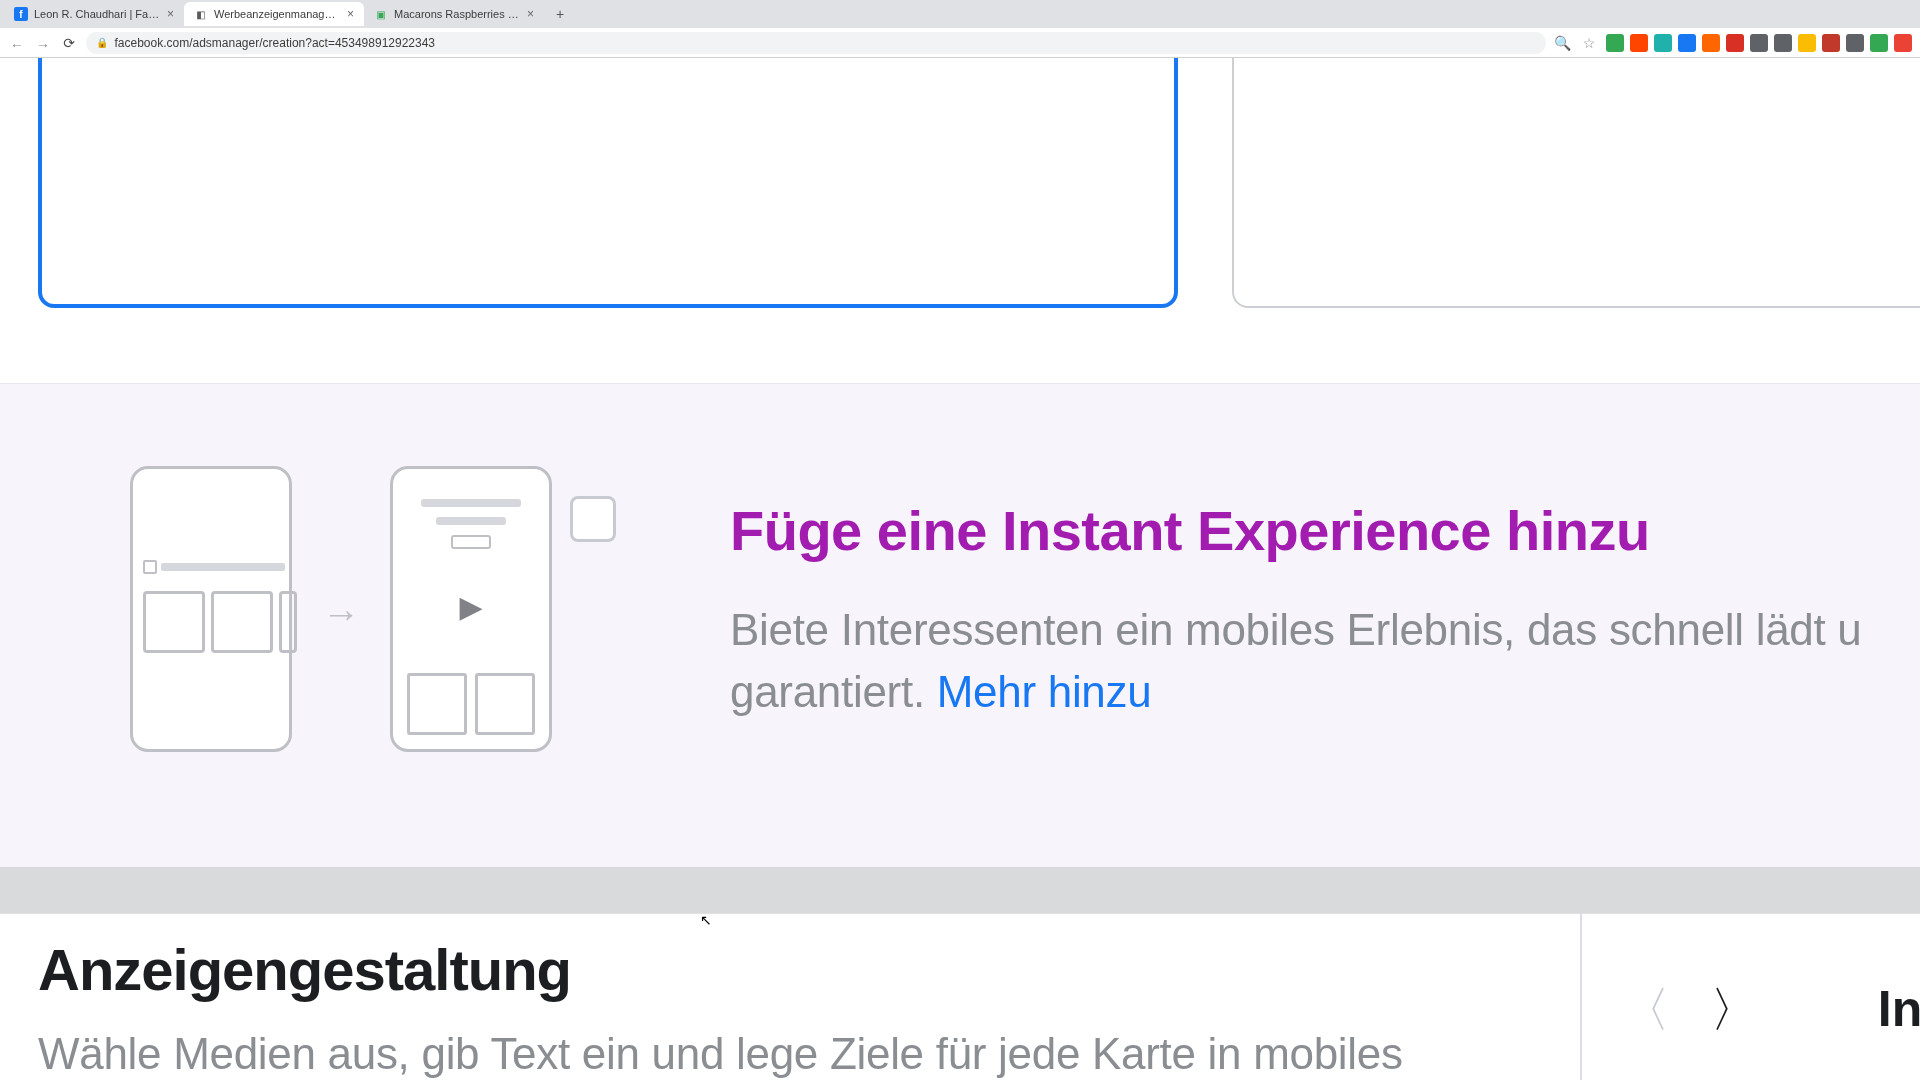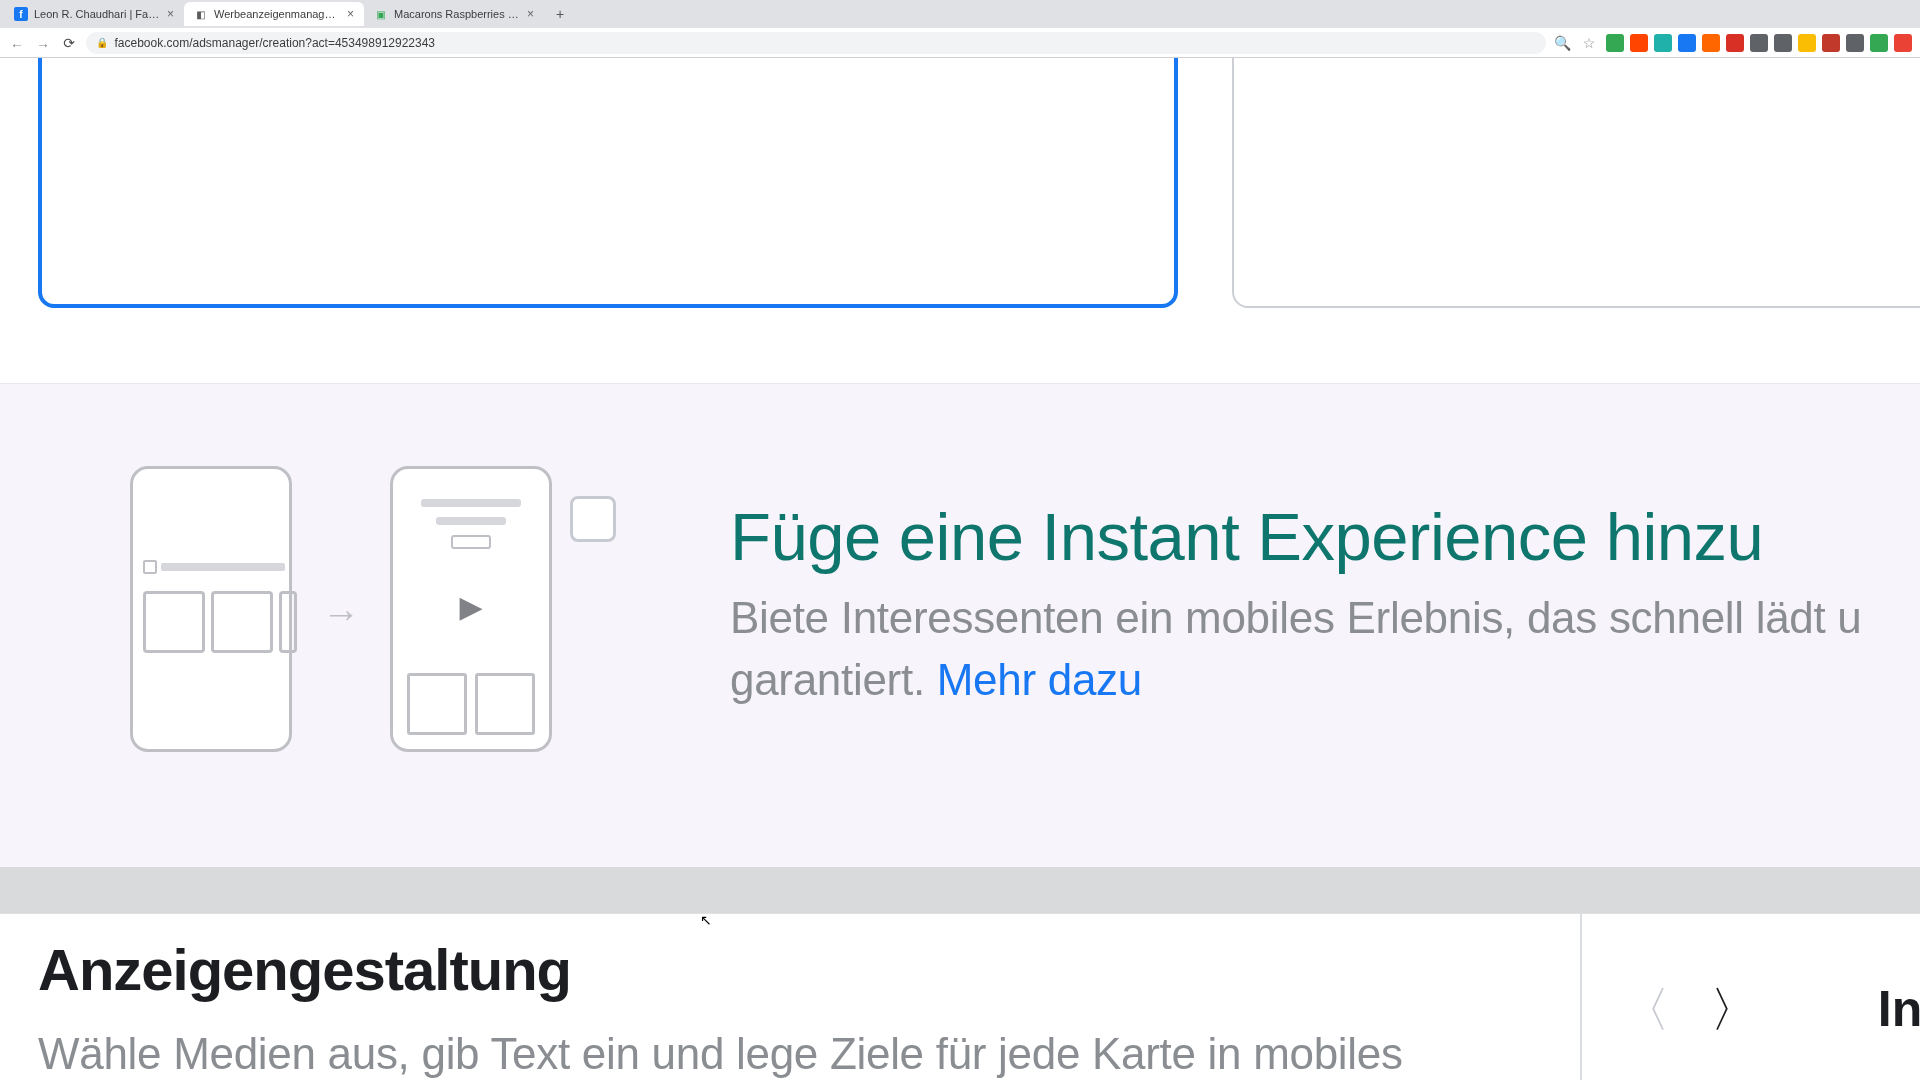--- a/index.html
+++ b/index.html
@@ -48,22 +48,22 @@
 .phone2 .bars .bar.w1 { width: 100px; }
 .phone2 .bars .bar.w2 { width: 70px; }
 .phone2 .bars .bar.w3 { width: 40px; height: 14px; border: 2px solid #bfc0c6; background: transparent; border-radius: 3px; }
 .phone2 .play { position: absolute; top: 120px; left: 50%; transform: translateX(-50%); font-size: 30px; color: #808287; }
 .phone2 .grid { position: absolute; bottom: 14px; left: 14px; right: 14px; display: flex; gap: 8px; }
 .phone2 .grid .cell { flex: 1; height: 62px; border: 3px solid #bfc0c6; border-radius: 3px; }
 
 .ix-text { position: absolute; left: 730px; top: 114px; right: 0; }
 .ix-check { position: absolute; left: -160px; top: -2px; width: 46px; height: 46px; border: 3px solid #c7cad1; border-radius: 8px; background: #fff; cursor: pointer; }
 .ix-title-wrap { display: flex; align-items: center; gap: 40px; }
-.ix-title { font-size: 67px; font-weight: 400; color: #0f766e; letter-spacing: -0.5px; }
-.ix-desc { margin-top: 12px; font-size: 44px; color: #8a8d91; line-height: 1.4; letter-spacing: -0.3px; white-space: nowrap; }
+.ix-title { font-size: 56px; font-weight: 700; color: #a21caf; letter-spacing: -0.5px; }
+.ix-desc { margin-top: 36px; font-size: 44px; color: #8a8d91; line-height: 1.4; letter-spacing: -0.3px; white-space: nowrap; }
 .ix-desc .link { color: #1877f2; cursor: pointer; }
 
 
 .ad-section { position: absolute; top: 855px; left: 0; right: 0; bottom: 0; background: #fff; border-top: 1px solid #e0e0e0; text-decoration: underline; }
 .ad-inner { position: absolute; left: 38px; top: 22px; right: 0; }
 .ad-title { font-size: 58px; font-weight: 800; color: #1c1e21; letter-spacing: -1px; }
 .ad-desc { margin-top: 20px; font-size: 44px; color: #8a8d91; line-height: 1.4; letter-spacing: -0.3px; }
 
 .preview-panel { position: absolute; right: 0; top: 856px; width: 340px; height: 224px; border-left: 2px solid #dadde1; background: #fff; display: flex; align-items: flex-start; padding-top: 64px; gap: 40px; padding-left: 40px; }
 .chev { font-size: 48px; font-weight: 300; cursor: pointer; }
@@ -163,21 +163,21 @@
           </div>
       </div>
     </div>
     <div class="ix-text">
       <div class="ix-check"></div>
       <div class="ix-title-wrap">
         <div class="ix-title">Füge eine Instant Experience hinzu</div>
       </div>
       <div class="ix-desc">
         <span>Biete Interessenten ein mobiles Erlebnis, das schnell lädt u</span><br>
-        <span>garantiert. </span><span class="link">Mehr dazu</span>
+        <span>garantiert. </span><span class="link">Mehr hinzu</span>
       </div>
     </div>
   </div>
 
   <div class="divider-strip"></div>
 
   <div class="ad-section">
     <div class="ad-inner">
       <div class="ad-title">Anzeigengestaltung</div>
       <div class="ad-desc">

